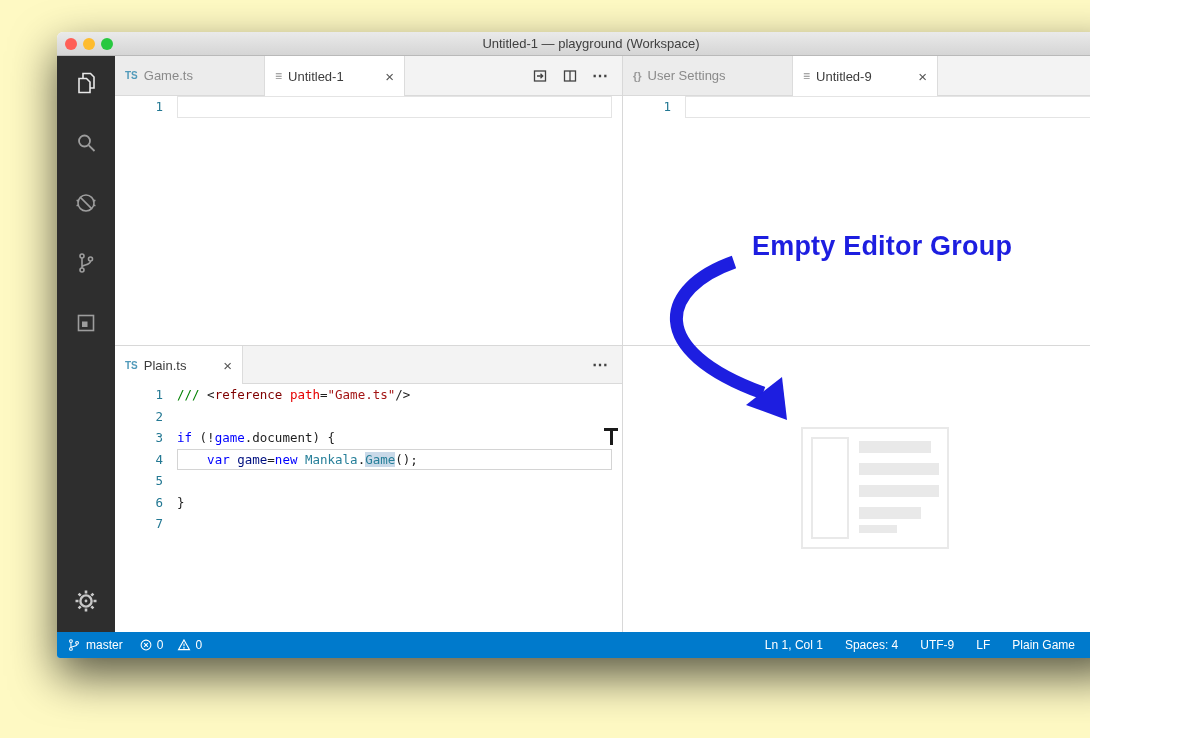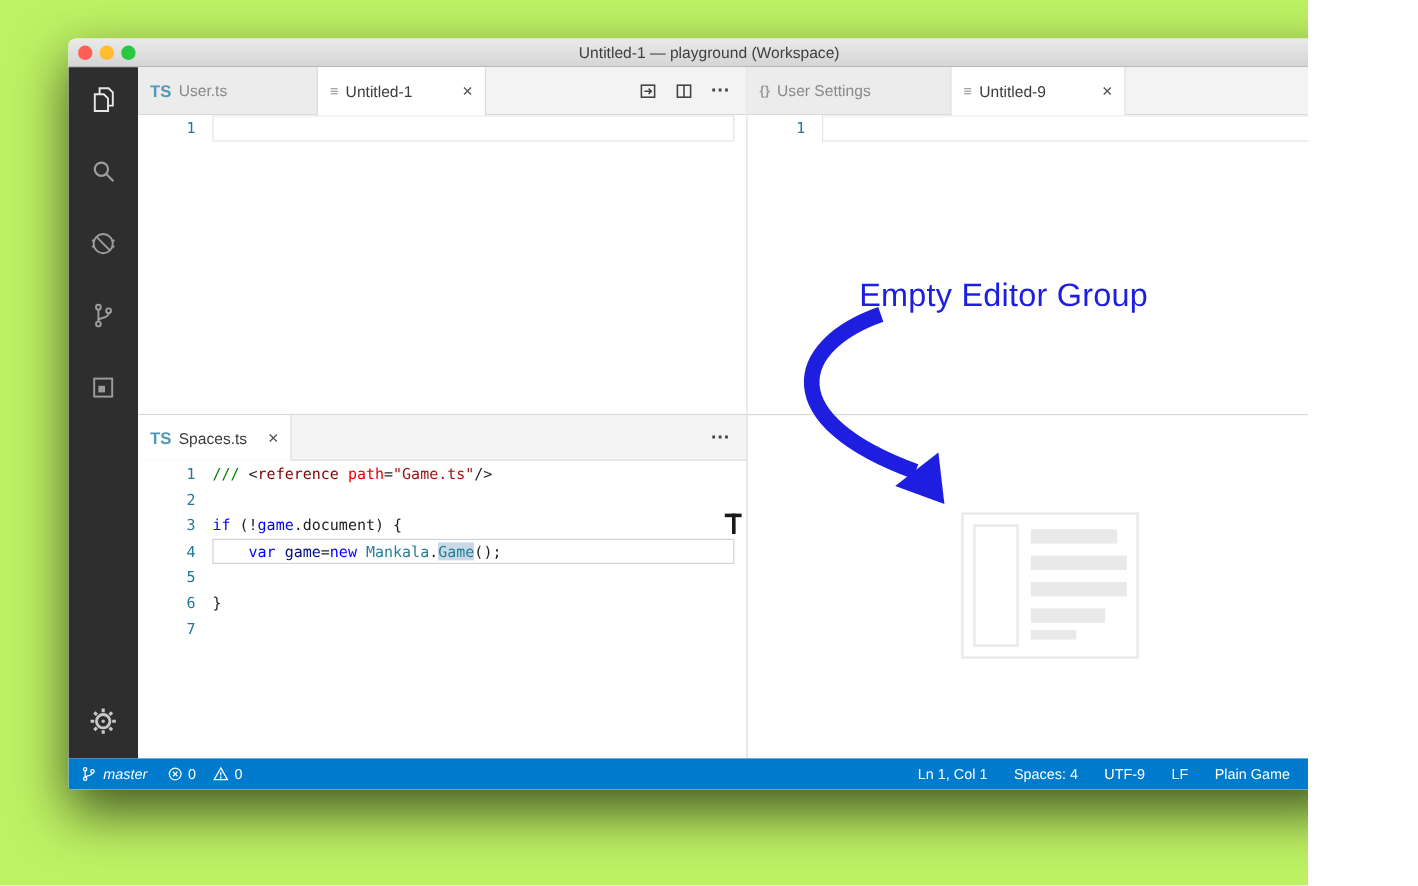--- a/index.html
+++ b/index.html
@@ -1,17 +1,17 @@
 <!DOCTYPE html>
 <html><head>
 <meta charset="utf-8">
 <style>
   * { margin:0; padding:0; box-sizing:border-box; }
   body { font-family:"Liberation Sans", sans-serif; }
-  .page { position:relative; width:1090px; height:738px; background:#bef264; overflow:hidden; }
+  .page { position:relative; width:1090px; height:738px; background:#fef9c3; overflow:hidden; }
 
   .window { position:absolute; left:57px; top:32px; width:1068px; height:626px; background:#fff;
             border-radius:6px 6px 3px 3px; overflow:hidden; box-shadow:0 18px 45px rgba(0,0,0,.65); }
 
   
   .titlebar { position:absolute; left:0; top:0; right:0; height:24px;
               background:linear-gradient(#eaeaea,#d5d5d5); border-bottom:1px solid #b9b9b9; }
   .traffic { position:absolute; left:8px; top:6px; display:flex; gap:6px; }
   .tl { width:12px; height:12px; border-radius:50%; display:inline-block; cursor:pointer; }
   .tl-red { background:#ff5f57; } .tl-yellow { background:#febc2e; } .tl-green { background:#28c840; }
@@ -33,21 +33,21 @@
   .g-bl { left:58px;  top:313px; width:507px; height:287px; border-top:1px solid #d8d8d8; }
   .g-br { left:565px; top:313px; width:503px; height:287px; border-left:1px solid #d8d8d8; border-top:1px solid #d8d8d8; }
 
   .tabbar { position:absolute; left:0; right:0; top:0; height:40px; background:#f3f3f3;
             border-bottom:1px solid #dadada; display:flex; }
   .g-bl .tabbar { height:38px; }
   .tab { display:flex; align-items:center; padding:0 10px; font-size:13px; color:#8a8a8a;
          background:#ececec; border-right:1px solid #dcdcdc; cursor:pointer; height:100%; white-space:nowrap; }
   .tab.active { background:#fff; color:#3c3c3c; height:calc(100% + 1px); position:relative; z-index:1; }
   .ticon { margin-right:6px; }
-  .ticon.ts { font-size:14px; font-weight:bold; color:#519aba; }
+  .ticon.ts { font-size:10px; font-weight:bold; color:#519aba; }
   .ticon.file { color:#8c8c8c; font-size:12px; }
   .ticon.braces { color:#9a9a9a; font-size:11px; font-weight:bold; }
   .tlabel { white-space:nowrap; }
   .tclose { margin-left:auto; color:#555; font-size:15px; padding-left:8px; cursor:pointer; line-height:1; }
   .tab-actions { margin-left:auto; display:flex; align-items:center; gap:14px; padding-right:14px; color:#424242; }
   .act-icon { display:flex; cursor:pointer; }
   .act-more { font-size:16px; font-weight:bold; color:#424242; cursor:pointer; line-height:1; }
 
   .editor { position:absolute; left:0; right:0; top:40px; bottom:0; background:#fff; overflow:hidden;
             font-family:"DejaVu Sans Mono","Liberation Mono",monospace; font-size:12.5px; line-height:21.5px; }
@@ -75,27 +75,27 @@
   .wm-bar { position:absolute; left:56px; background:#e9e9e9; height:12px; }
   .wm-b1 { top:12px; width:72px; } .wm-b2 { top:34px; width:80px; } .wm-b3 { top:56px; width:80px; }
   .wm-b4 { top:78px; width:62px; } .wm-b5 { top:96px; width:38px; height:8px; }
 
   
   .statusbar { position:absolute; left:0; right:0; bottom:0; height:26px; background:#007acc; color:#fff;
                display:flex; justify-content:space-between; align-items:center; font-size:12px; }
   .sb-left { display:flex; align-items:center; gap:16px; padding-left:10px; height:100%; }
   .sb-right { display:flex; align-items:center; gap:22px; padding-right:14px; height:100%; }
   .sb-item { display:flex; align-items:center; gap:5px; cursor:pointer; height:100%; }
-  .sb-branch span { font-weight:500;font-style:italic; }
+  .sb-branch span { font-weight:500; }
   .sb-problems { gap:4px; }
   .sb-problems .gap { width:6px; }
 
   
   .annotation-svg { position:absolute; left:0; top:0; width:1182px; height:738px; pointer-events:none; z-index:40; }
-  .annotation-text { position:absolute; left:716px; top:231px; font-size:27px; font-weight:normal;
+  .annotation-text { position:absolute; left:752px; top:231px; font-size:27px; font-weight:bold;
                      z-index:41; letter-spacing:.2px; white-space:nowrap; }
 </style>
 </head>
 <body>
 
 <div class="page">
   <div class="window">
 
     <div class="titlebar">
       <div class="traffic">
@@ -146,21 +146,21 @@
           <circle cx="12" cy="12" r="5.6" stroke-width="2.4"></circle>
           <circle cx="12" cy="12" r="1.4" fill="currentColor" stroke="none"></circle>
         </svg>
       </div>
     </div>
 
     <div class="group g-tl">
       <div class="tabbar">
         <div class="tab" style="width:150px">
           <span class="ticon ts">TS</span>
-          <span class="tlabel">User.ts</span>
+          <span class="tlabel">Game.ts</span>
         </div>
         <div class="tab active" style="width:140px">
           <span class="ticon file">≡</span>
           <span class="tlabel">Untitled-1</span>
           <span class="tclose">×</span>
         </div>
         <div class="tab-actions">
           <span class="act-icon">
             <svg width="16" height="16" viewBox="0 0 16 16" fill="none" stroke="#424242" stroke-width="1.3">
               <rect x="2.5" y="3" width="11" height="10"></rect>
@@ -204,21 +204,21 @@
           <span class="line-num">1</span>
           <span class="line-content"></span>
         </div>
       </div>
     </div>
 
     <div class="group g-bl">
       <div class="tabbar">
         <div class="tab active" style="width:128px">
           <span class="ticon ts">TS</span>
-          <span class="tlabel">Spaces.ts</span>
+          <span class="tlabel">Plain.ts</span>
           <span class="tclose">×</span>
         </div>
         <div class="tab-actions">
           <span class="act-more">⋯</span>
         </div>
       </div>
       <div class="editor">
         <div>
             <div class="code-line">
               <span class="line-num">1</span>

